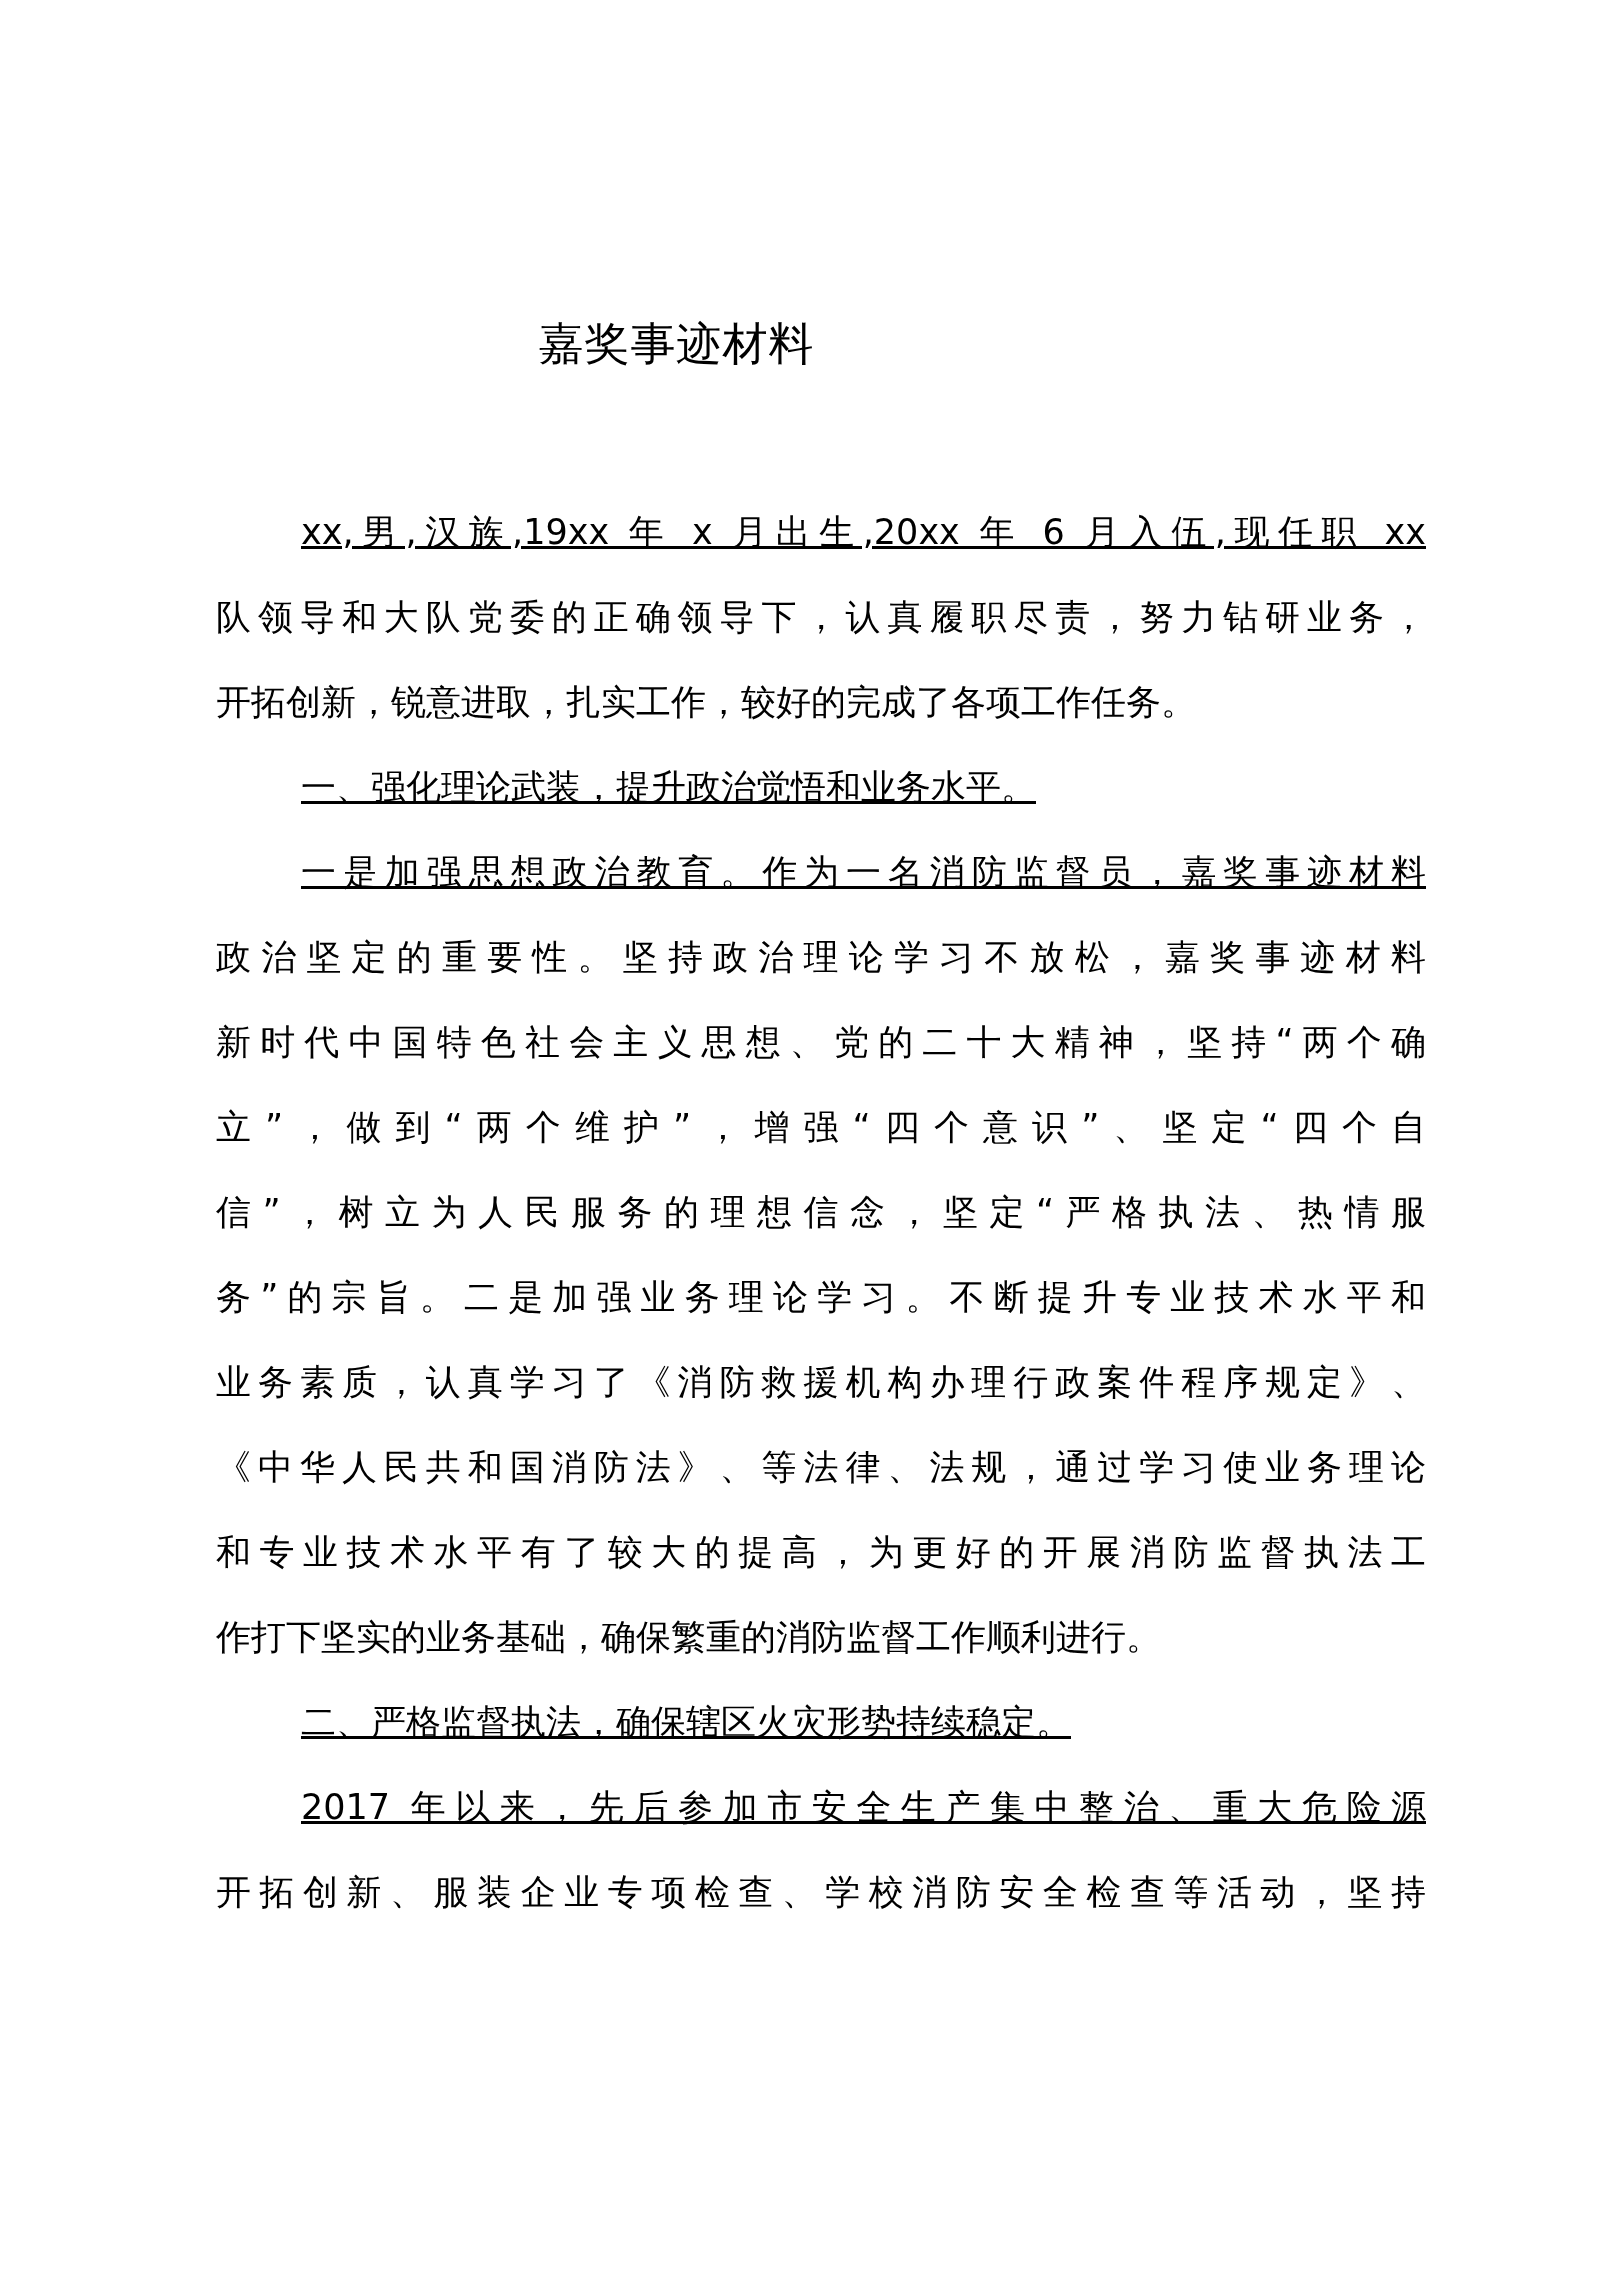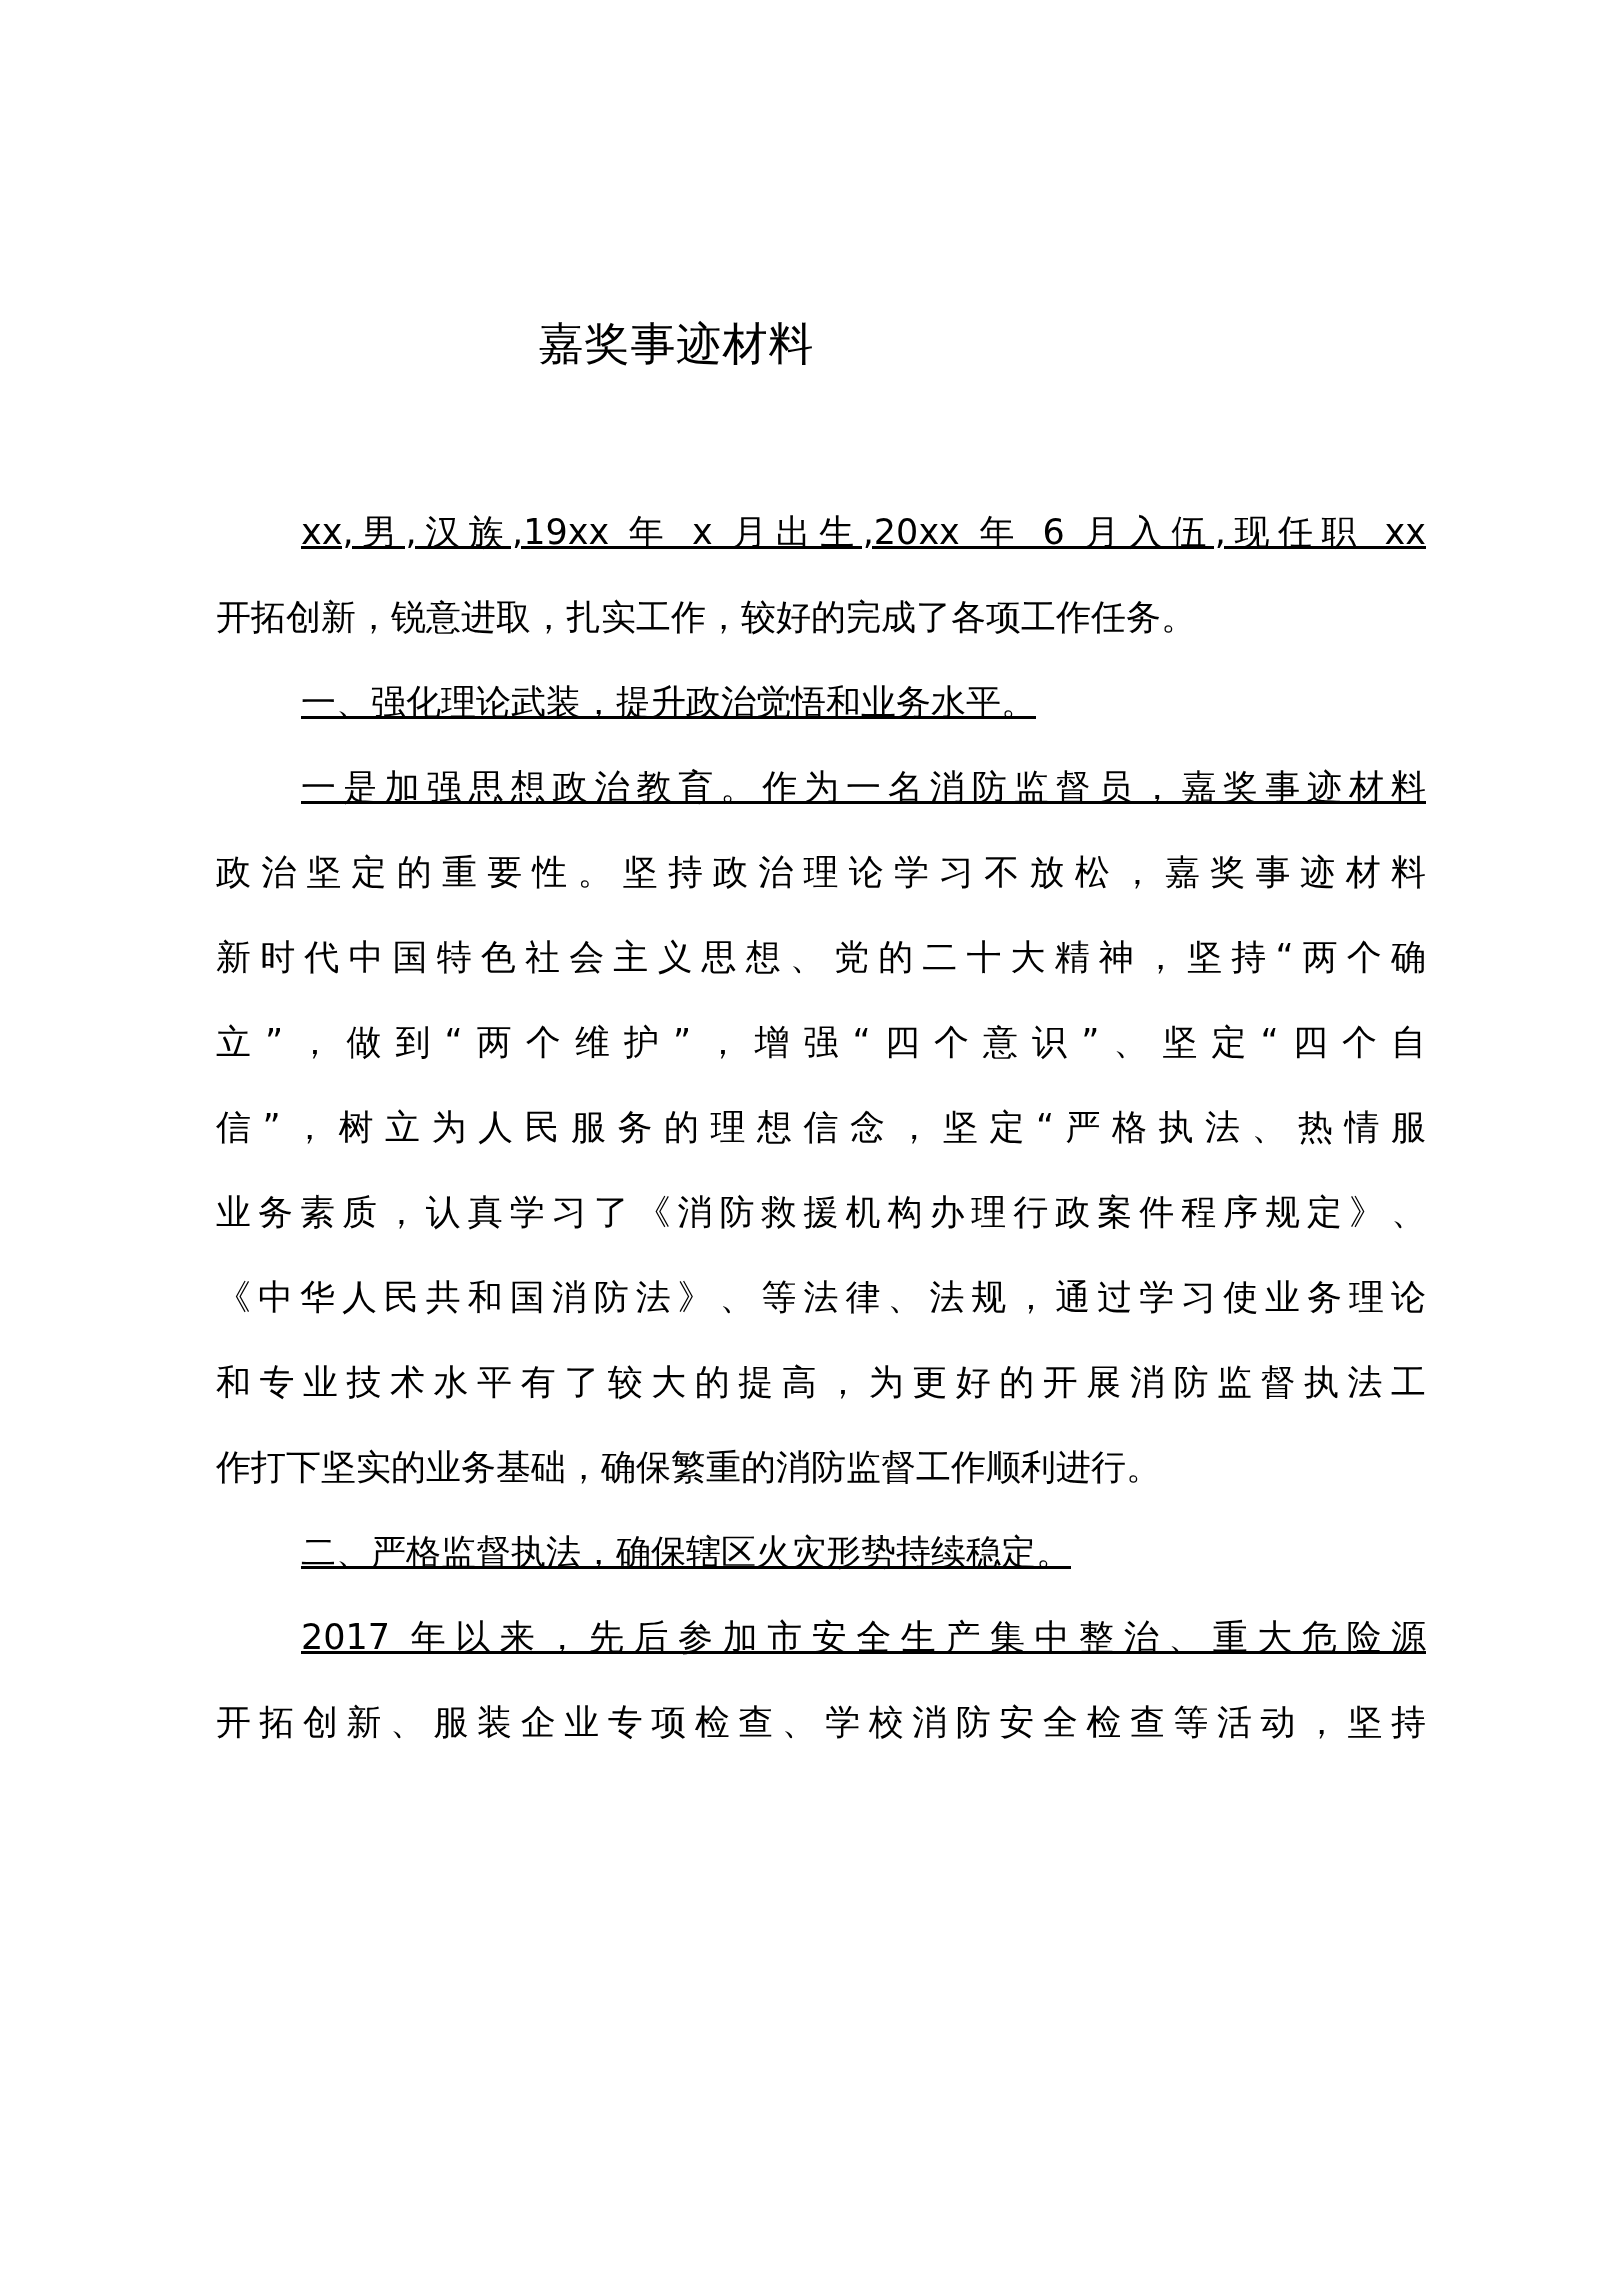--- a/index.html
+++ b/index.html
@@ -55,27 +55,29 @@
     text-align-last: left;
   }
 </style>
 </head>
 <body>
 
 <div class="page">
   <div class="title">嘉奖事迹材料</div>
   <div class="body-text" id="body-text">
       <span class="line indent">xx,男,汉族,19xx 年 x 月出生,20xx 年 6 月入伍,现任职 xx</span>
+      <span class="line">队领导和大队党委的正确领导下，认真履职尽责，努力钻研业务，</span>
       <span class="line last">开拓创新，锐意进取，扎实工作，较好的完成了各项工作任务。</span>
       <span class="line indent last">一、强化理论武装，提升政治觉悟和业务水平。</span>
       <span class="line indent">一是加强思想政治教育。作为一名消防监督员，嘉奖事迹材料</span>
       <span class="line">政治坚定的重要性。坚持政治理论学习不放松，嘉奖事迹材料</span>
       <span class="line">新时代中国特色社会主义思想、党的二十大精神，坚持“两个确</span>
       <span class="line">立”，做到“两个维护”，增强“四个意识”、坚定“四个自</span>
       <span class="line">信”，树立为人民服务的理想信念，坚定“严格执法、热情服</span>
+      <span class="line">务”的宗旨。二是加强业务理论学习。不断提升专业技术水平和</span>
       <span class="line">业务素质，认真学习了《消防救援机构办理行政案件程序规定》、</span>
       <span class="line">《中华人民共和国消防法》、等法律、法规，通过学习使业务理论</span>
       <span class="line">和专业技术水平有了较大的提高，为更好的开展消防监督执法工</span>
       <span class="line last">作打下坚实的业务基础，确保繁重的消防监督工作顺利进行。</span>
       <span class="line indent last">二、严格监督执法，确保辖区火灾形势持续稳定。</span>
       <span class="line indent">2017 年以来，先后参加市安全生产集中整治、重大危险源</span>
       <span class="line">开拓创新、服装企业专项检查、学校消防安全检查等活动，坚持</span>
     </div>
 </div>
 

